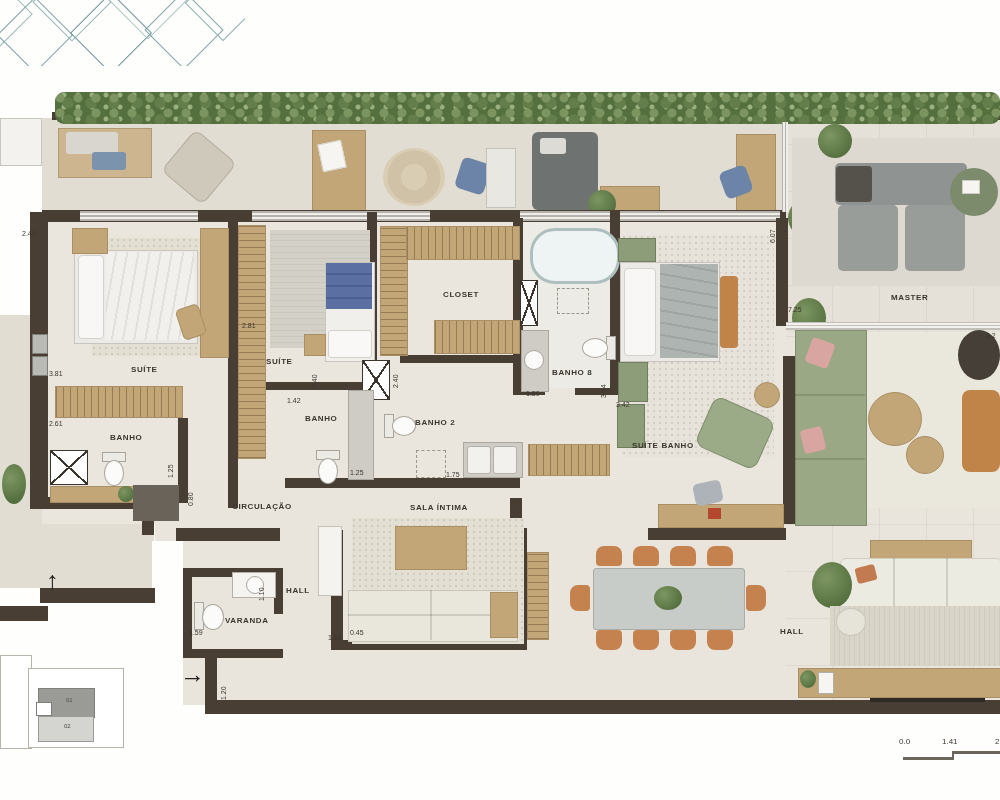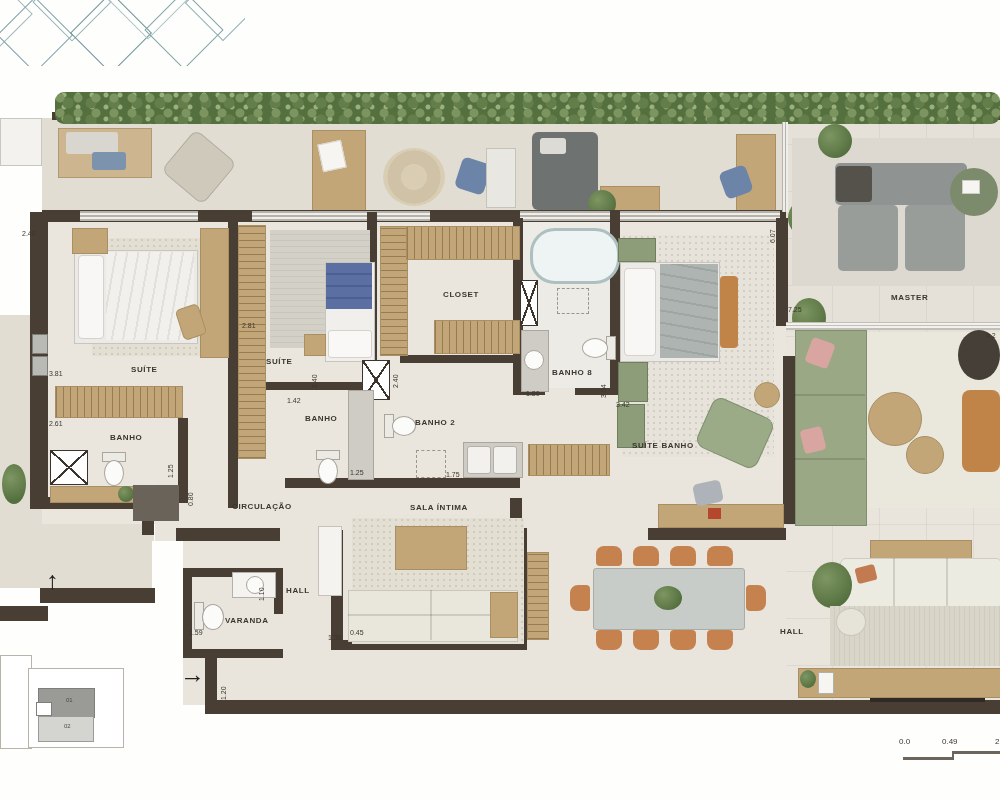--- a/index.html
+++ b/index.html
@@ -298,19 +298,19 @@
 
   <div class="kp" style="left:0;top:655px;width:30px;height:92px;"></div>
   <div class="kp" style="left:28px;top:668px;width:94px;height:78px;"></div>
   <div class="abs" style="left:38px;top:688px;width:55px;height:28px;background:#9a9a97;border:1px solid #7e7e7b;"></div>
   <div class="abs" style="left:36px;top:702px;width:14px;height:12px;background:#ffffff;border:1px solid #7e7e7b;"></div>
   <div class="abs" style="left:38px;top:716px;width:54px;height:24px;background:#d4d4d1;border:1px solid #9a9a97;"></div>
   <div class="dim" style="left:66px;top:697px;font-size:6px;color:#4c4c4a;">01</div>
   <div class="dim" style="left:64px;top:723px;font-size:6px;color:#4c4c4a;">02</div>
 
   <div class="dim" style="left:899px;top:737px;font-size:8px;">0.0</div>
-  <div class="dim" style="left:942px;top:737px;font-size:8px;">0.49</div>
+  <div class="dim" style="left:942px;top:737px;font-size:8px;">1.41</div>
   <div class="dim" style="left:995px;top:737px;font-size:8px;">2</div>
   <div class="scaleseg" style="left:903px;top:757px;width:50px;height:3px;"></div>
   <div class="scaleseg" style="left:952px;top:751px;width:48px;height:3px;"></div>
   <div class="scaleseg" style="left:952px;top:751px;width:2px;height:9px;"></div>
 
 </div>
 
 </body></html>

